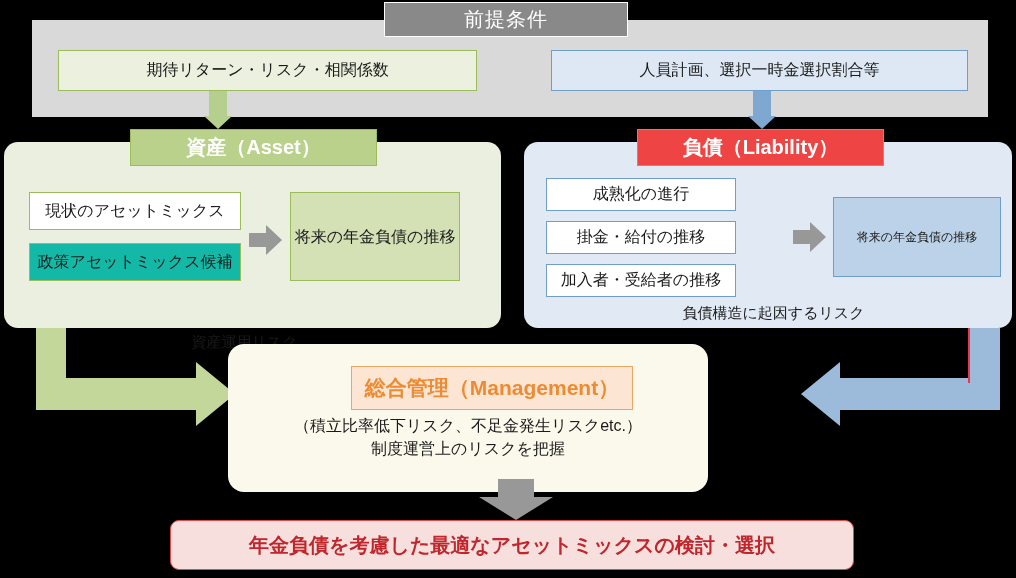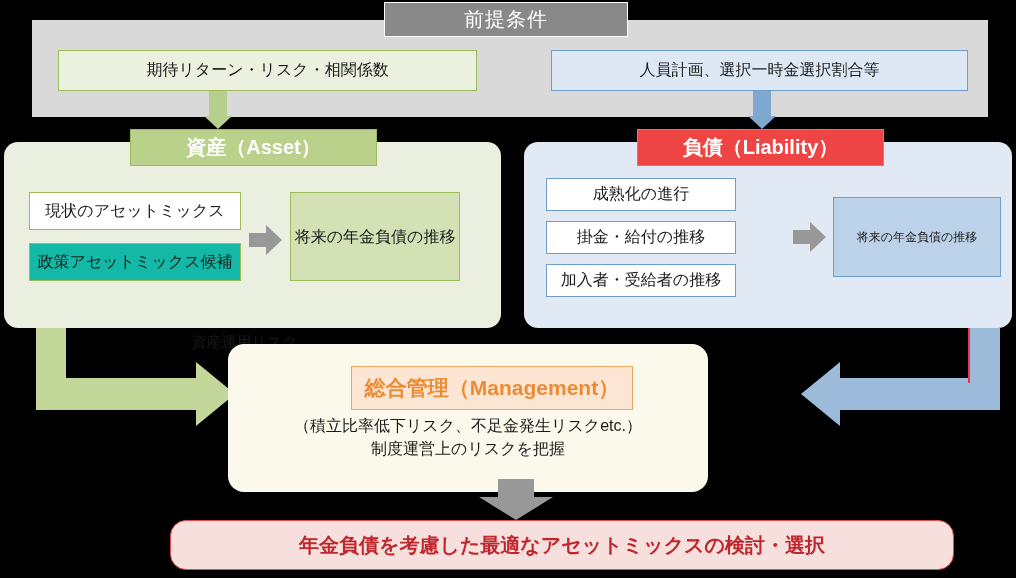--- a/index.html
+++ b/index.html
@@ -146,23 +146,23 @@
   #mgmt-desc {
     left: 248px; top: 414px; width: 440px;
     font-size: 16px; color: #1a1a1a; text-align: center; line-height: 1.45;
   }
 
   
   #down-arrow { left: 478px; top: 479px; }
 
   
   #conclusion {
-    left: 170px; top: 520px; width: 784px; height: 50px;
+    left: 170px; top: 520px; width: 684px; height: 50px;
     background: #f6dfdd; border: 1.5px solid #e04a4a;
-    border-radius: 16px;
+    border-radius: 9px;
     color: #c0262b; font-size: 20px; font-weight: bold;
     display: flex; align-items: center; justify-content: center;
   }
 </style>
 </head>
 <body>
 
 <div id="stage">
 
   <div class="abs" id="assump-panel"></div>
@@ -204,20 +204,21 @@
   <div class="abs liab-item" id="liab-item-1">成熟化の進行</div>
   <div class="abs liab-item" id="liab-item-2">掛金・給付の推移</div>
   <div class="abs liab-item" id="liab-item-3">加入者・受給者の推移</div>
 
   <svg class="abs gray-arrow" id="liab-gray-arrow" width="34" height="34" viewBox="0 0 34 34">
     <polygon points="0,10 17,10 17,2 33,17 17,32 17,24 0,24" fill="#989898"></polygon>
   </svg>
 
   <div class="abs" id="liab-result">将来の年金負債の推移</div>
 
+  <div class="abs" id="liab-risk-label">負債構造に起因するリスク</div>
 
   <svg class="abs" id="green-L" width="200" height="100" viewBox="0 0 200 100">
     <polygon points="0,0 30,0 30,50 160,50 160,34 199,66 160,98 160,82 0,82" fill="#c3d79b"></polygon>
   </svg>
 
   <svg class="abs" id="blue-L" width="200" height="100" viewBox="0 0 200 100">
     <polygon points="200,0 170,0 170,50 40,50 40,34 1,66 40,98 40,82 200,82" fill="#9cbada"></polygon>
     <rect x="168" y="0" width="2" height="55" fill="#e8384f"></rect>
   </svg>
 

